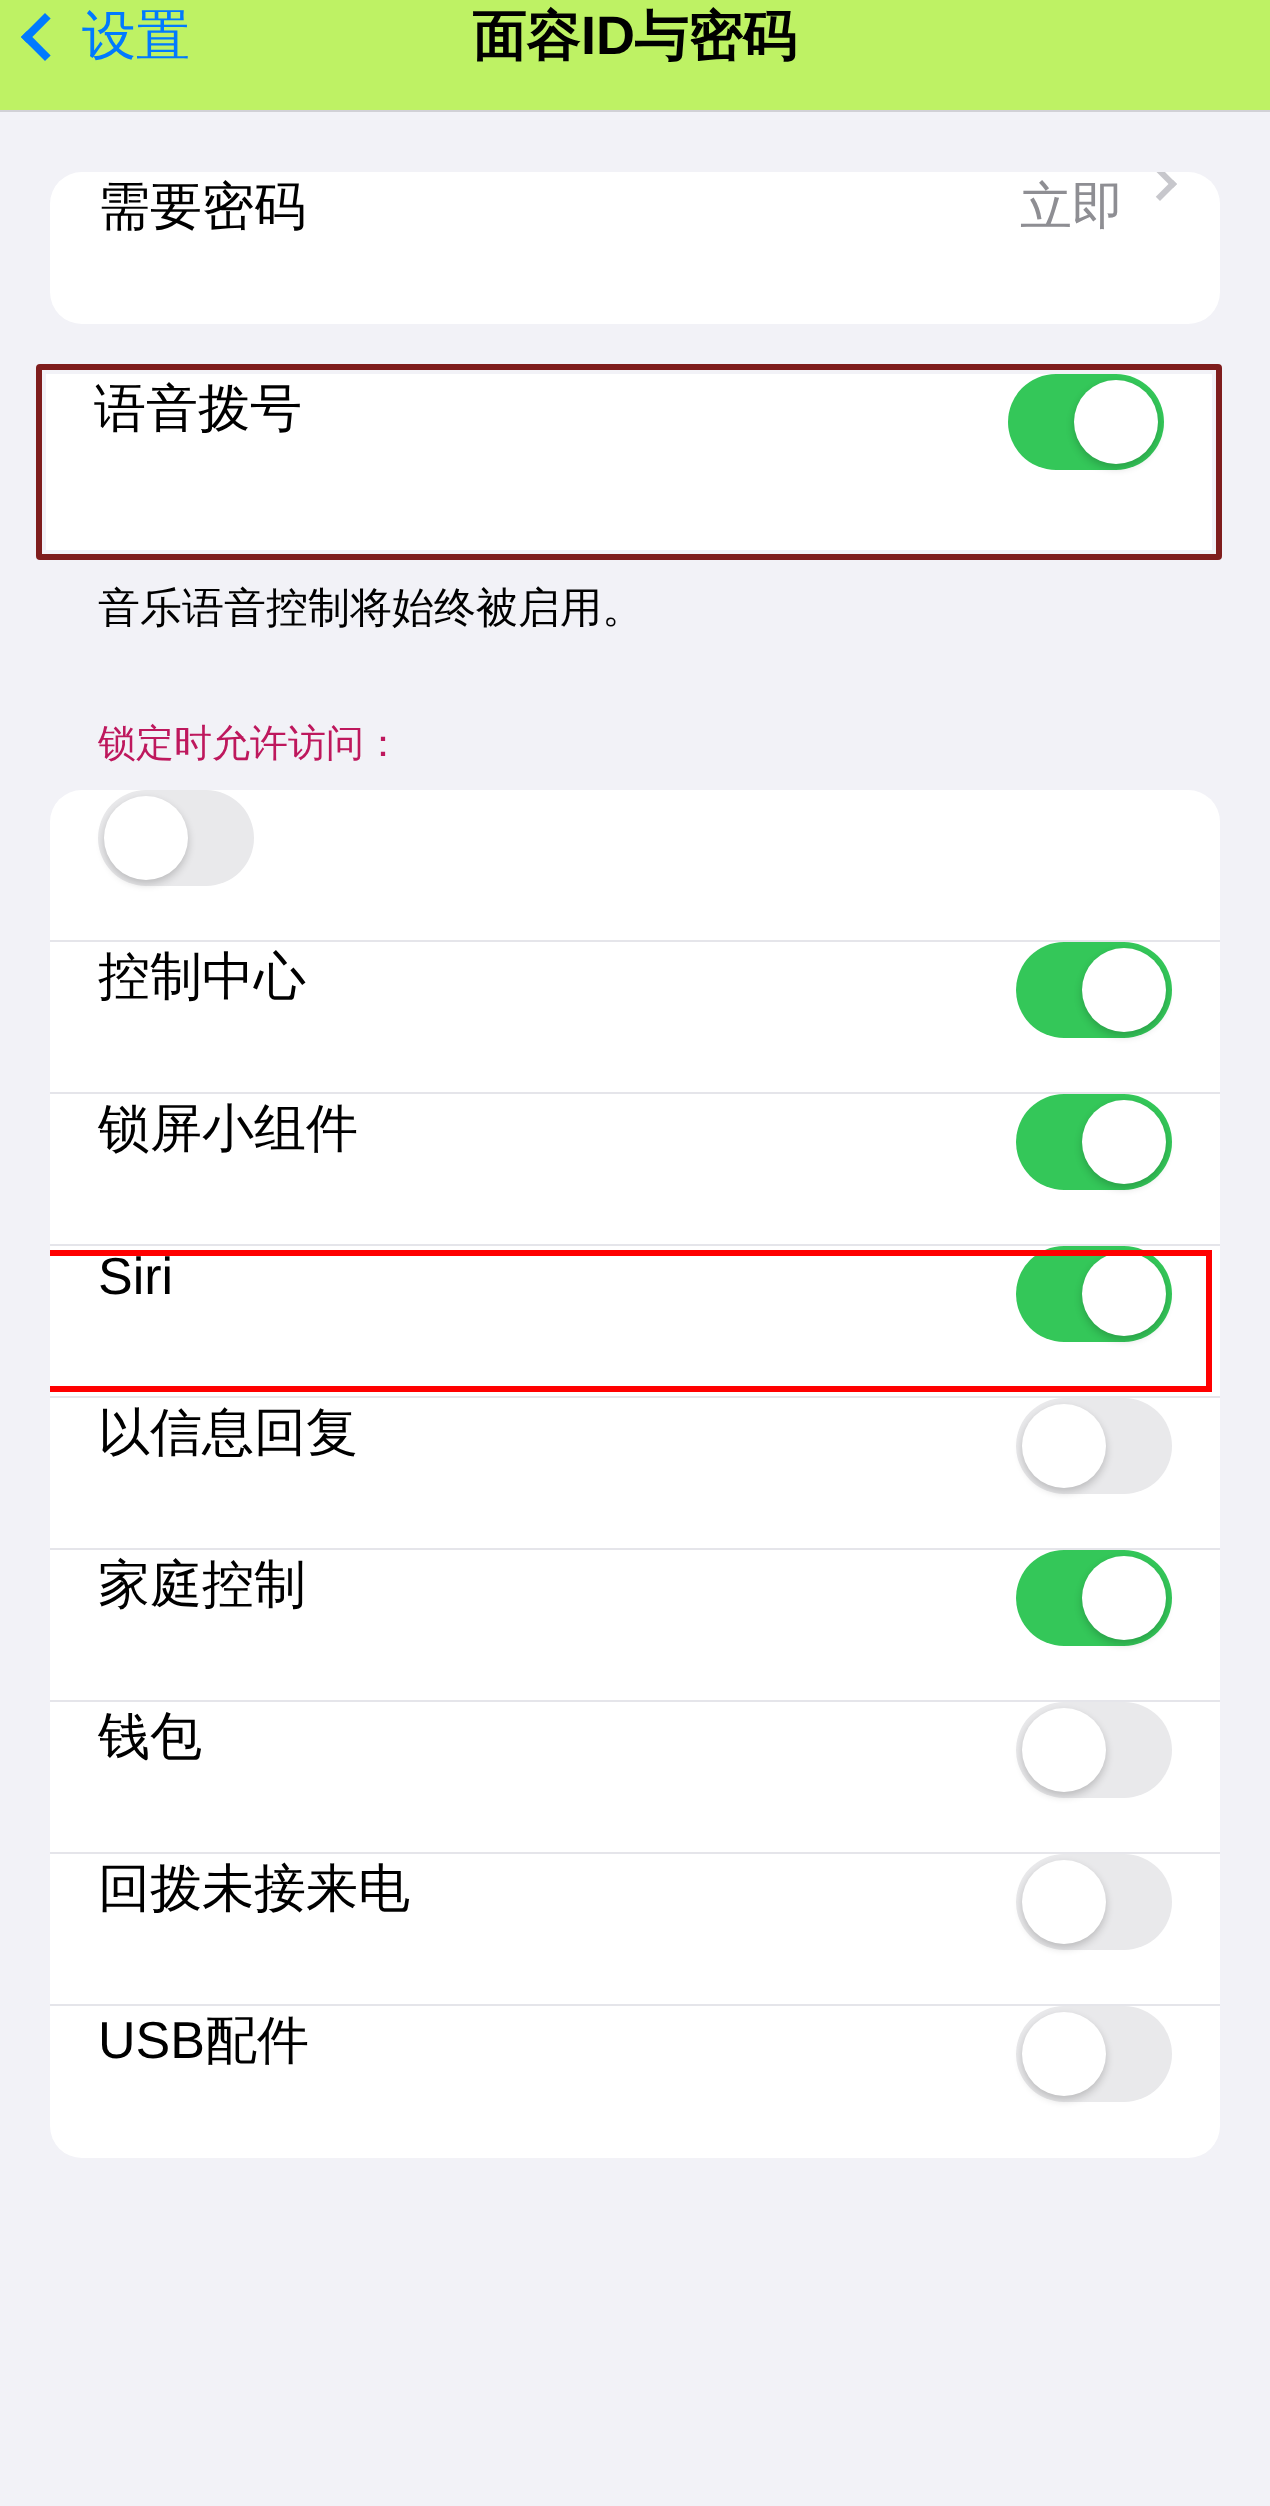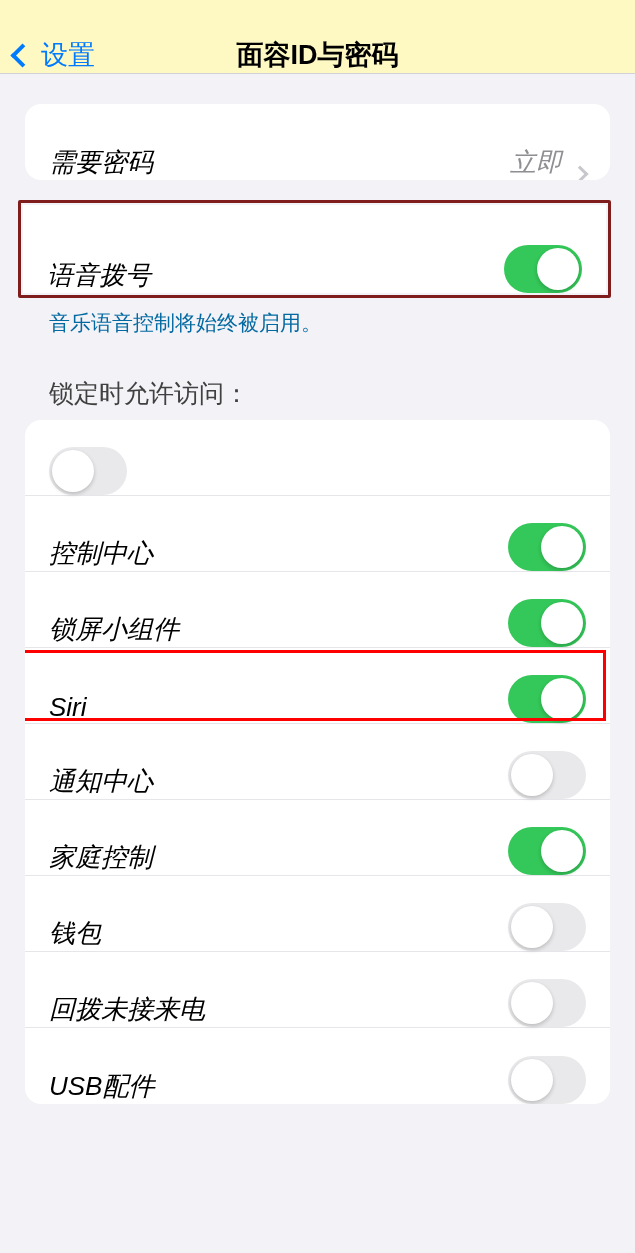--- a/index.html
+++ b/index.html
@@ -8,24 +8,24 @@
       box-sizing: border-box;
       font-family: -apple-system, BlinkMacSystemFont, "PingFang SC", "Helvetica Neue", sans-serif;
     }
     body {
       width: 635px;
       height: 1253px;
       background: #f2f2f7;
       overflow: hidden;
     }
     .header {
-      height: 74px;
-      background: #fef9c3;
+      height: 56px;
+      background: #bef264;
       display: flex;
-      align-items: flex-end;
+      align-items: flex-start;
       position: relative;
       border-bottom: 1px solid #d1d1d6;
     }
     .back-btn {
       display: flex;
       align-items: center;
       padding-left: 14px;
       color: #007aff;
       font-size: 27px;
       cursor: pointer;
@@ -52,25 +52,24 @@
     .section {
       margin: 30px 25px 0 25px;
     }
     .group {
       background: #fff;
       border-radius: 16px;
       overflow: hidden;
     }
     .row {
       display: flex;
-      align-items: flex-end;
+      align-items: flex-start;
       padding: 0 24px;
       min-height: 76px;
       border-bottom: 1px solid #e5e5ea;
-      font-style: italic;
     }
     .row:last-child {
       border-bottom: none;
     }
     .row-label {
       flex: 1;
       font-size: 26px;
       color: #000;
     }
     .row-value {
@@ -109,27 +108,27 @@
       box-shadow: 0 2px 4px rgba(0,0,0,0.2);
     }
     .toggle.on .toggle-knob {
       right: 3px;
     }
     .toggle.off .toggle-knob {
       left: 3px;
     }
     .footer-text {
       font-size: 21px;
-      color: #0369a1;
+      color: #000000;
       padding: 10px 24px 0 24px;
       line-height: 1.4;
     }
     .section-header {
-      font-size: 25px;
-      color: #404040;
+      font-size: 19px;
+      color: #be185d;
       padding: 0 24px 10px 24px;
     }
     .highlight-box {
       border: 3px solid #7f1d1d;
       border-radius: 2px;
     }
     .highlight-wrapper-1 {
       margin: 20px 24px 0 18px;
     }
     .highlight-wrapper-1 .group {
@@ -211,21 +210,21 @@
         </div>
       </div>
       <div class="row highlighted-inner">
         <span class="row-label">Siri</span>
         <div class="toggle on">
           <div class="toggle-knob"></div>
         </div>
         <div class="siri-highlight"></div>
       </div>
       <div class="row">
-        <span class="row-label">通知中心</span>
+        <span class="row-label">以信息回复</span>
         <div class="toggle off">
           <div class="toggle-knob"></div>
         </div>
       </div>
       <div class="row">
         <span class="row-label">家庭控制</span>
         <div class="toggle on">
           <div class="toggle-knob"></div>
         </div>
       </div>

